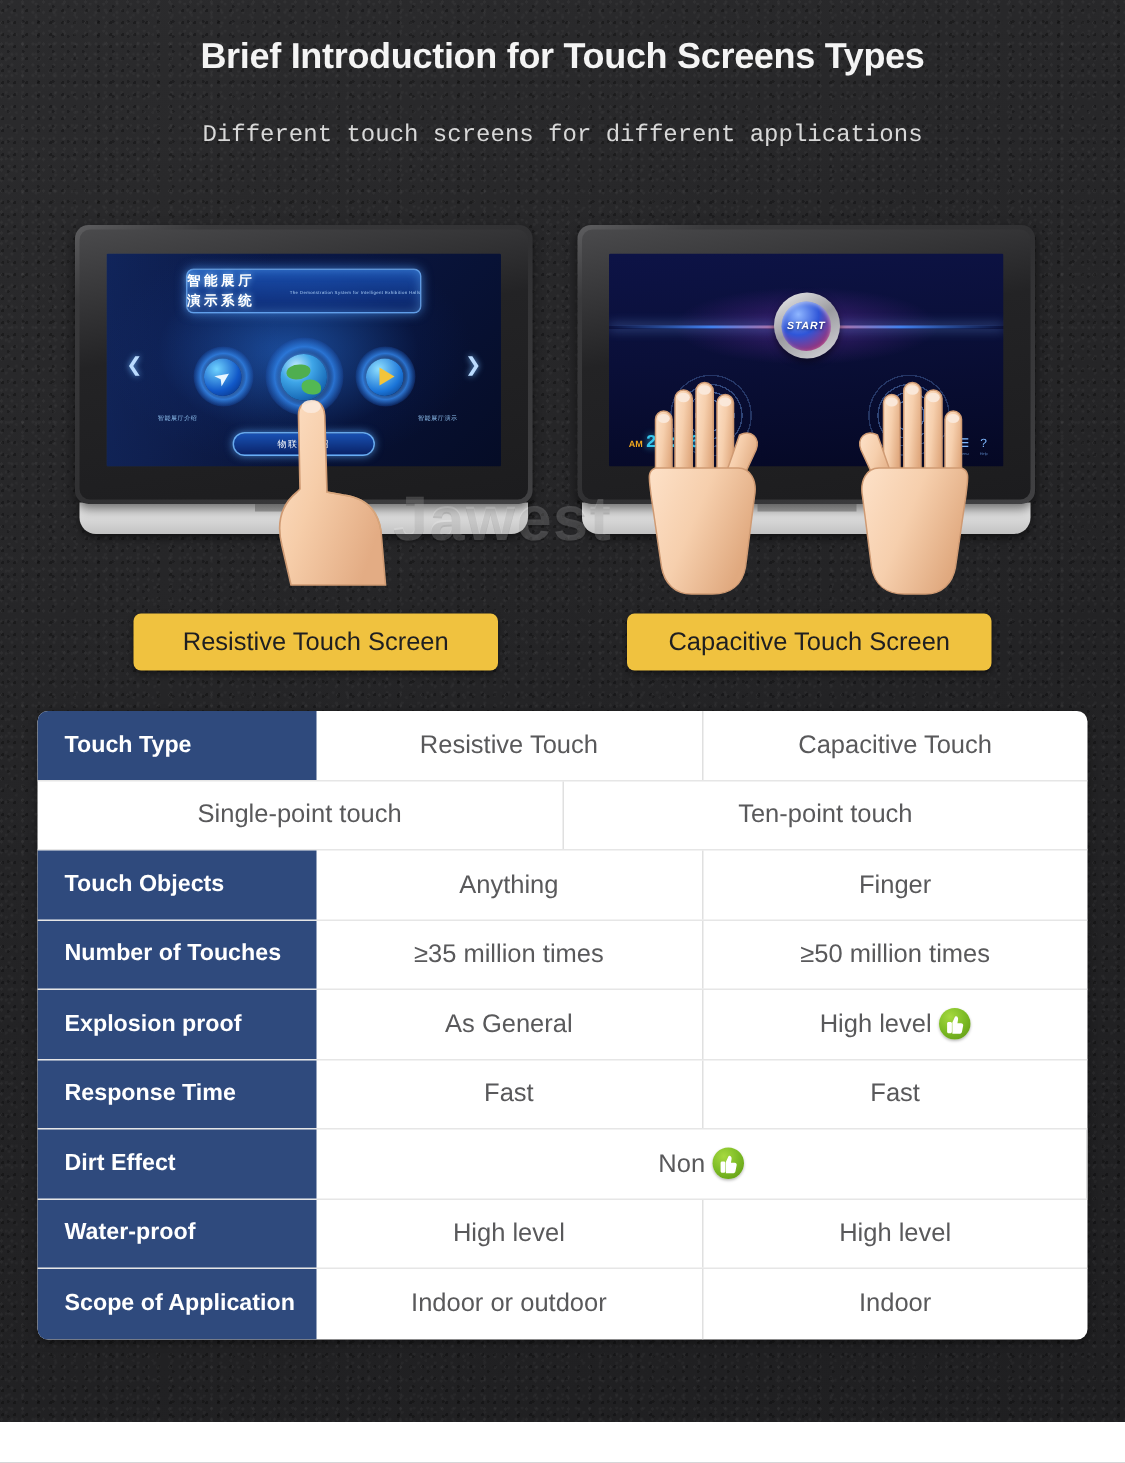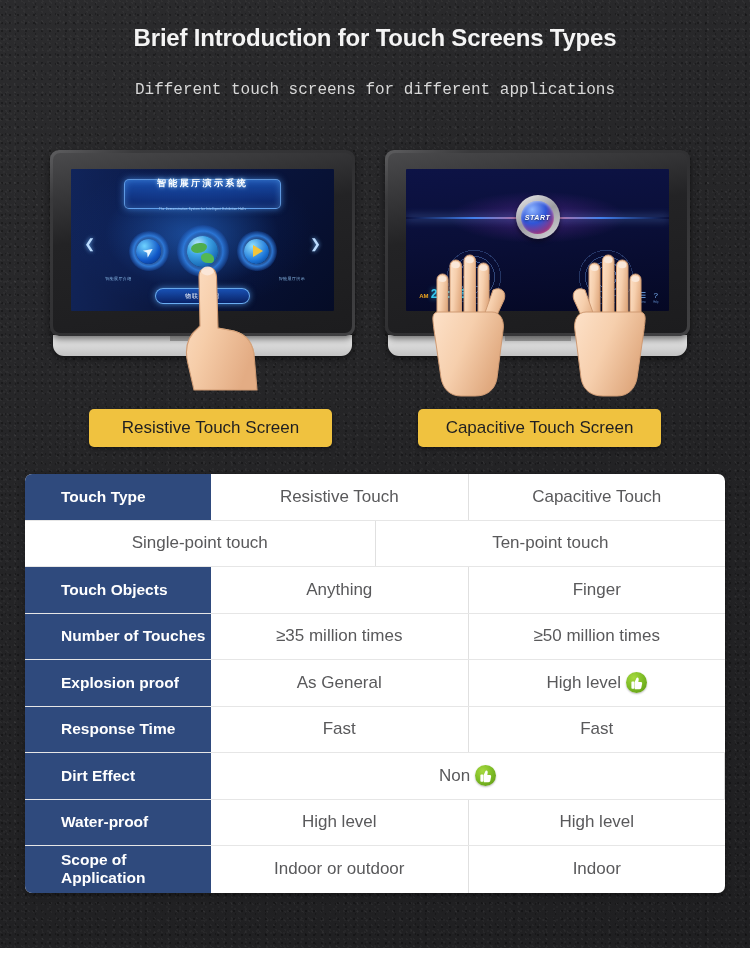--- a/index.html
+++ b/index.html
@@ -124,21 +124,20 @@
   }
   .banner {
     position: absolute;
     left: 20%; top: 7%;
     width: 60%; height: 21%;
     border: 1.2px solid rgba(120,185,255,0.75);
     border-radius: 5px;
     background: linear-gradient(180deg, rgba(30,95,205,0.75), rgba(12,40,120,0.6));
     box-shadow: 0 0 7px rgba(80,160,255,0.65), inset 0 0 7px rgba(110,190,255,0.4);
     display: flex;
-    flex-direction: column;
     align-items: center;
     justify-content: center;
     gap: 15px;
   }
   .banner-cn {
     color: #ffffff;
     font-size: 9px;
     letter-spacing: 2.4px;
     font-weight: 700;
     text-shadow: 0 0 4px rgba(150,210,255,0.95);
@@ -375,21 +374,21 @@
   .trow:last-child { border-bottom: none; }
   .tlabel {
     width: 186px;
     flex: 0 0 186px;
     background: #2f4a7d;
     color: #ffffff;
     font-size: 15.5px;
     font-weight: 700;
     display: flex;
     align-items: center;
-    padding-left: 36px;
+    padding-left: 18px;
   }
   .tcell {
     flex: 1 1 0;
     display: flex;
     align-items: center;
     justify-content: center;
     gap: 5px;
     color: #59595b;
     font-size: 17px;
   }
@@ -565,20 +564,21 @@
       </g>
       <g fill="#fbeadd" opacity="0.92" transform="translate(108,0) scale(-1,1)">
         <ellipse cx="25.5" cy="41" rx="4" ry="3"></ellipse>
         <ellipse cx="38.7" cy="27" rx="4.2" ry="3.2"></ellipse>
         <ellipse cx="52.7" cy="22" rx="4.2" ry="3.2"></ellipse>
         <ellipse cx="66.5" cy="30" rx="4" ry="3"></ellipse>
       </g>
     </svg>
   </div>
 
+  <div class="watermark">Jawest</div>
 
   <div class="chip resistive">Resistive Touch Screen</div>
   <div class="chip capacitive">Capacitive Touch Screen</div>
 
   <div class="table" id="comparison-table">
       <div class="trow">
         <div class="tlabel">Touch Type</div>
         <div class="tcell mid">
           <span>Resistive Touch</span>
         </div>

